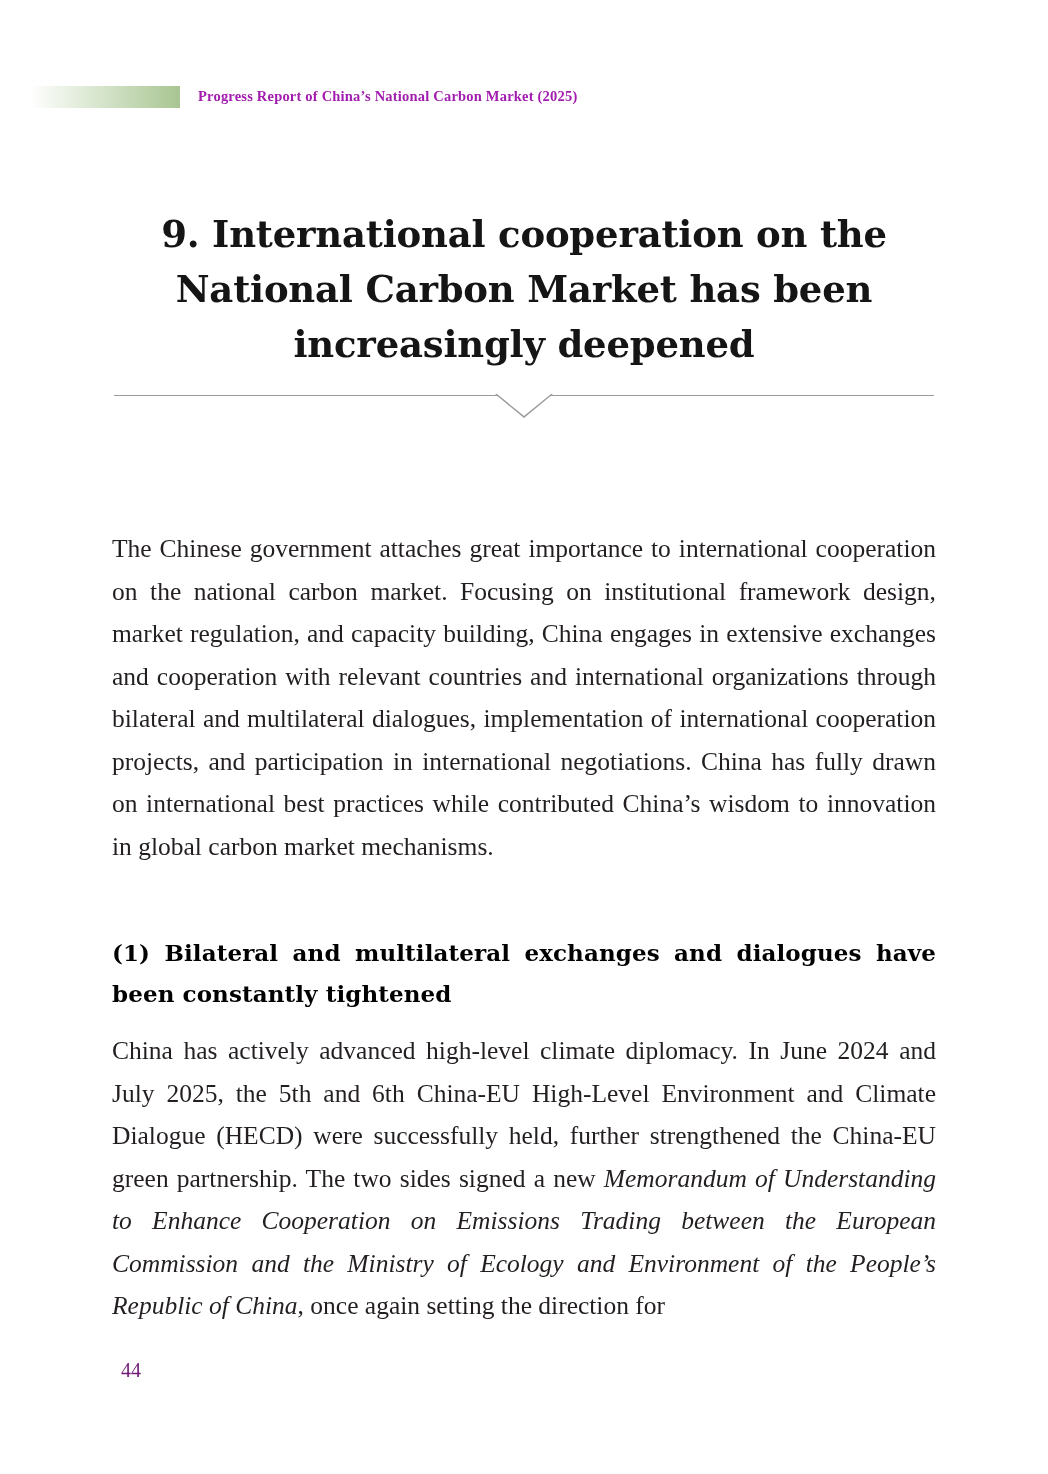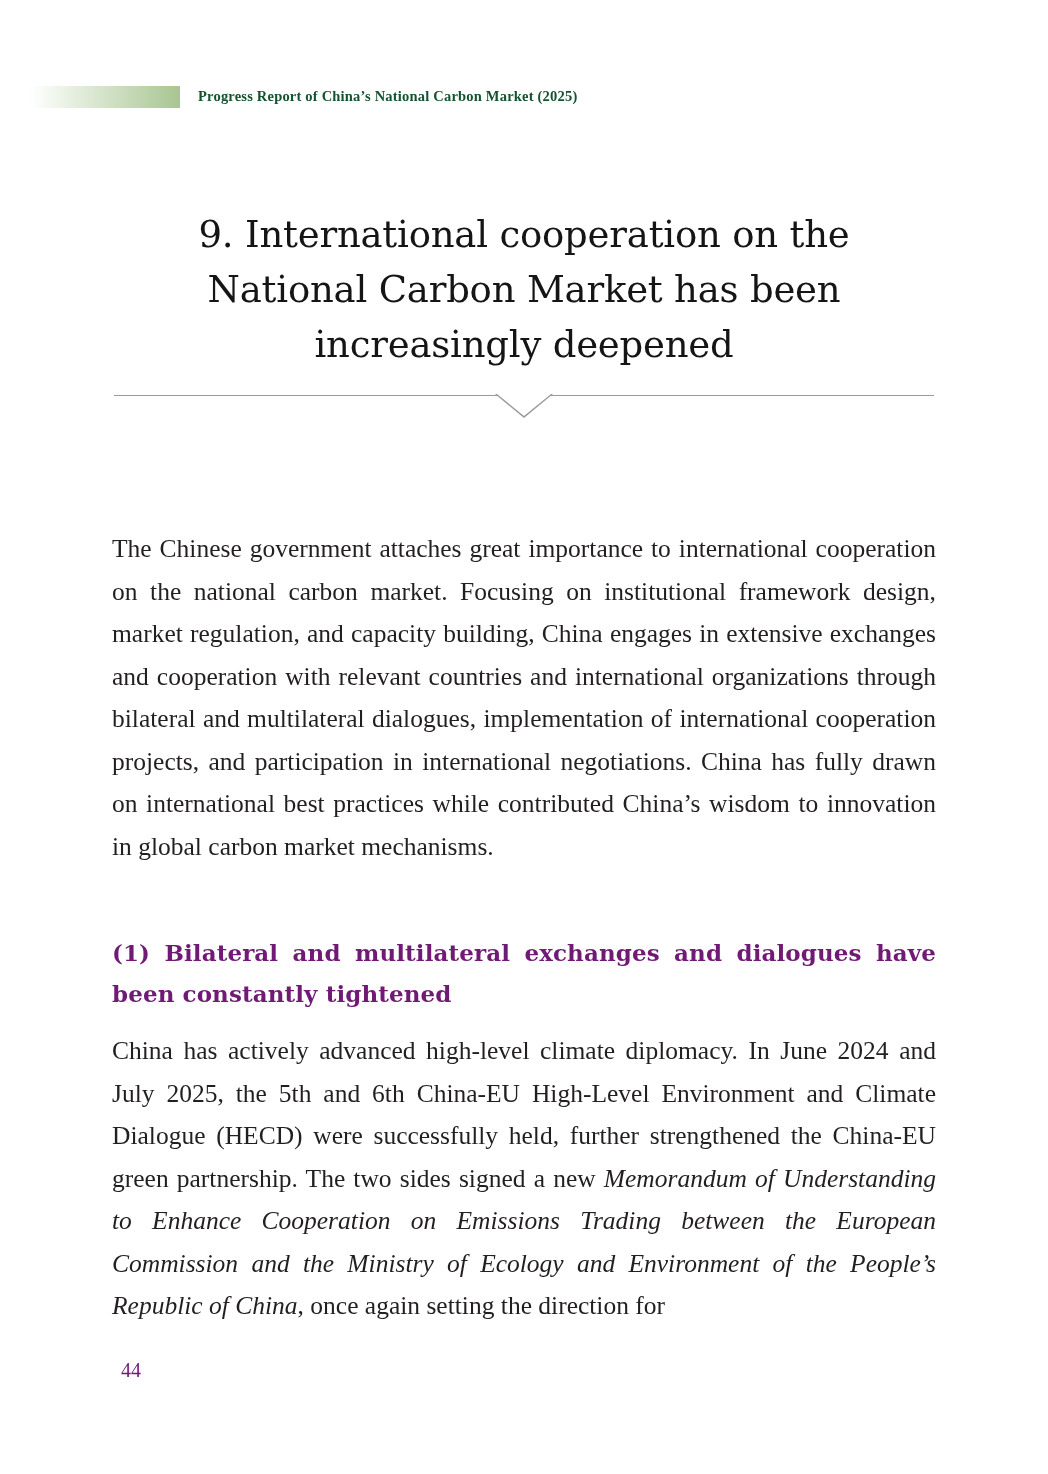--- a/index.html
+++ b/index.html
@@ -26,33 +26,33 @@
     background: linear-gradient(to right, #ffffff 0%, #cfe0c3 55%, #a9c592 100%);
   }
   .header-title {
     position: absolute;
     top: 88px;
     left: 198px;
     font-family: "Liberation Serif", serif;
     font-weight: bold;
     font-size: 14.5px;
     letter-spacing: 0.2px;
-    color: #14532d;
+    color: #a21caf;
     white-space: nowrap;
   }
 
   
   .chapter-title {
     position: absolute;
     top: 182px;
     left: 114px;
     width: 820px;
     text-align: center;
     font-family: "DejaVu Serif", serif;
-    font-weight: normal;
+    font-weight: bold;
     font-size: 37px;
     line-height: 55px;
     letter-spacing: -0.2px;
     color: #151515;
   }
 
   
   .divider {
     position: absolute;
     top: 395px;
@@ -102,21 +102,21 @@
     position: absolute;
     left: 112px;
     width: 824px;
     top: 932px;
     font-family: "DejaVu Serif", serif;
     font-weight: bold;
     font-size: 23px;
     line-height: 41px;
     text-align: justify;
     text-justify: inter-word;
-    color: #701a75;
+    color: #000000;
     letter-spacing: 0.1px;
   }
   .para-2 { top: 1030px; }
   em.ital {
   }
 
   
   .page-number {
     position: absolute;
     left: 121px;

